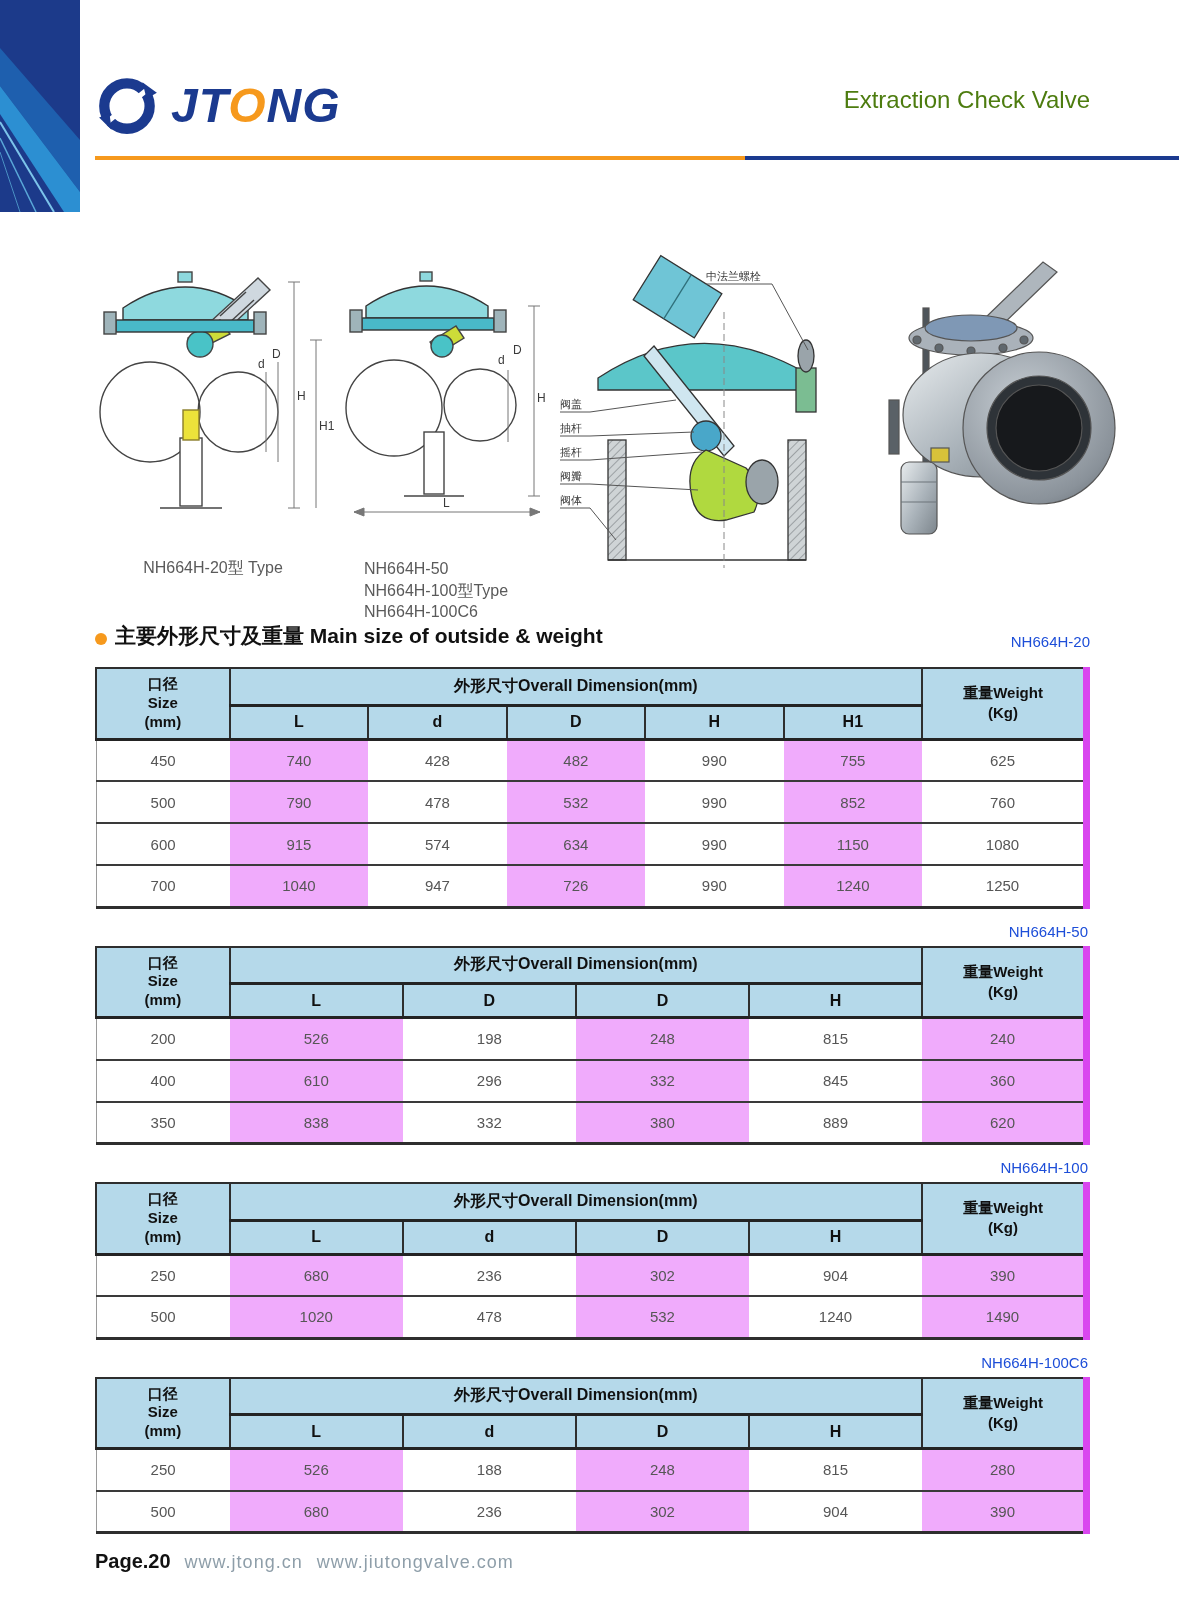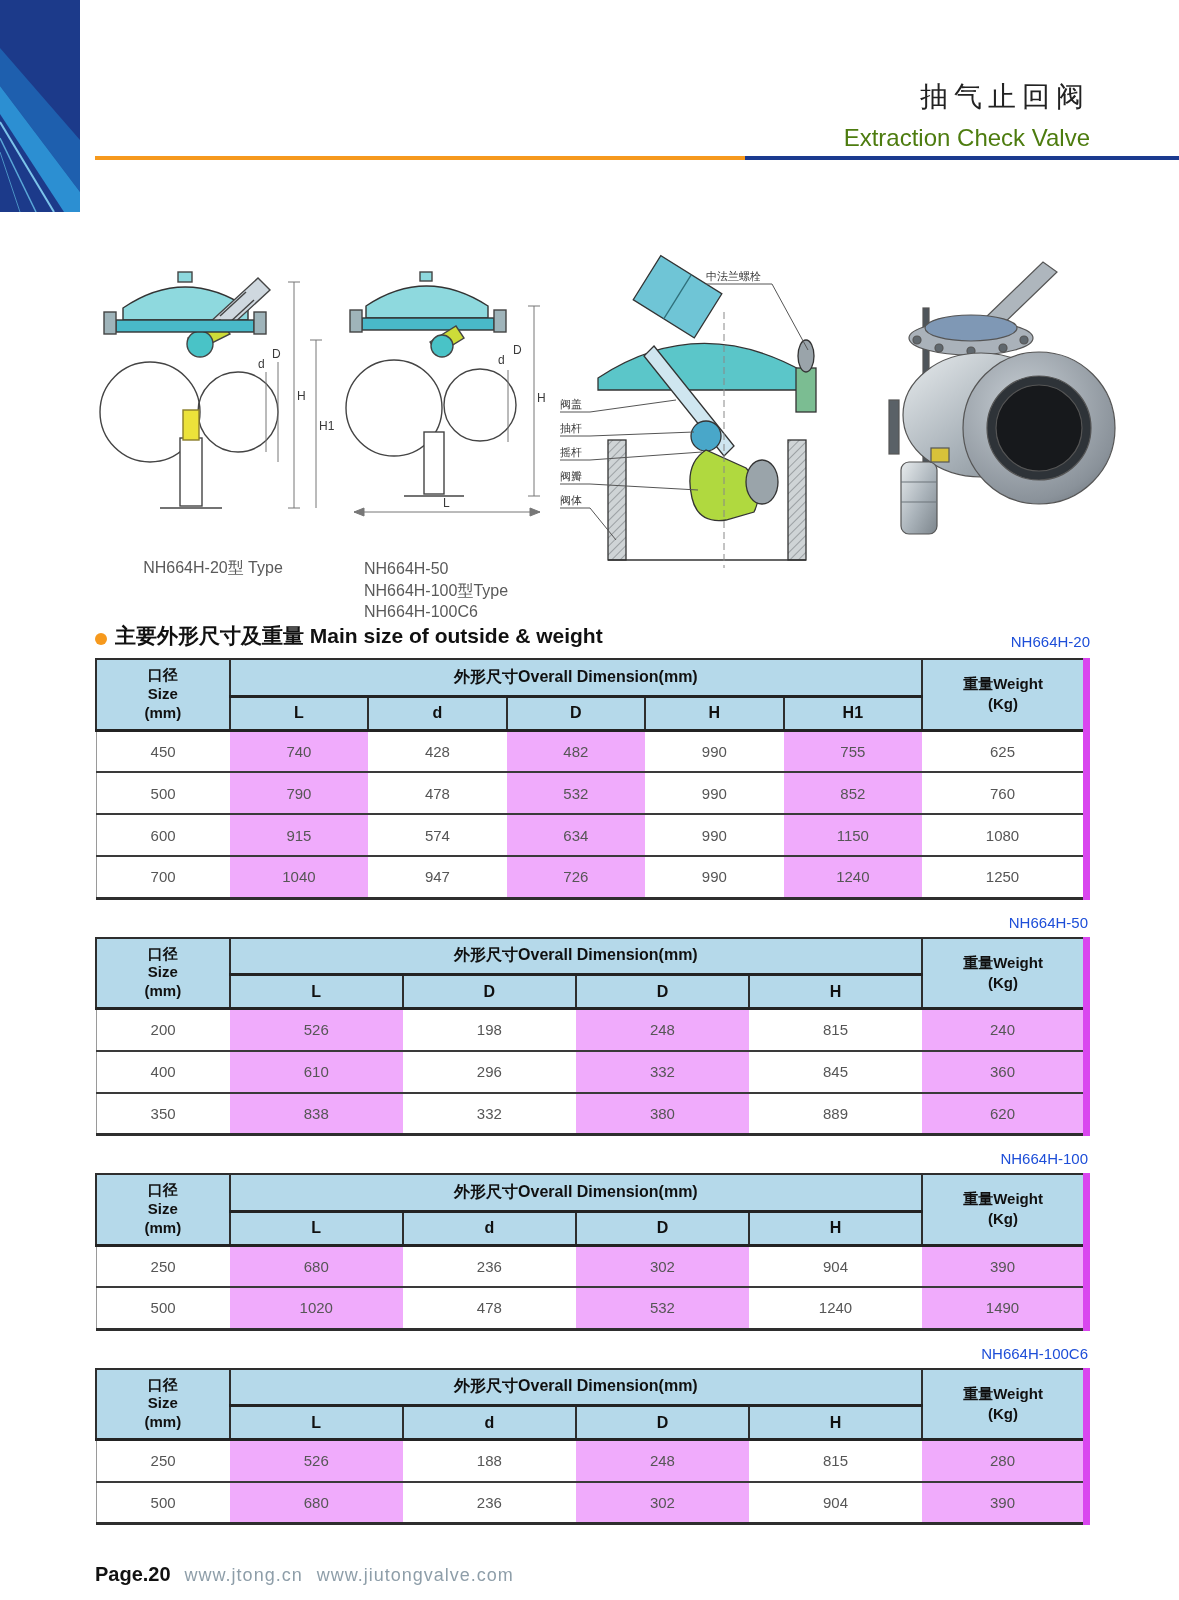--- a/index.html
+++ b/index.html
@@ -29,21 +29,21 @@
   .fig { position:relative; }
   .fig svg { display:block; }
   .caption { font-size:16px; color:#5a5a5a; margin-top:20px; }
   .caption.center { text-align:center; }
   .caption.lines { padding-left:26px; line-height:1.35; }
   .svg-label { font-size:11px; fill:#3a3a3a; }
   .svg-dim { font-size:12px; fill:#3a3a3a; }
 
   
   .content { position:absolute; left:95px; top:622px; width:995px; }
-  .section-heading { display:flex; align-items:flex-end; margin-bottom:8px;justify-content:space-between; }
+  .section-heading { display:flex; align-items:flex-end; margin-bottom:17px;justify-content:space-between; }
   .bullet { width:12px; height:12px; border-radius:50%; background:#f6991d; margin:0 8px 5px 0; flex:0 0 auto; }
   .section-title { font-size:21px; font-weight:bold; color:#111; flex:1 1 auto; }
   .model-label { text-align:right; font-size:15px; color:#1d4ed8; }
   .model-gap { margin:14px 2px 6px 0; }
 
   table.dim-table { width:100%; border-collapse:collapse; table-layout:fixed;
     border-left:1px solid #9a9a9a; border-right:7px solid #d946ef; border-bottom:3px solid #2e2e2e; }
   table.dim-table th {
     background:#b5d9ea; color:#101010; font-weight:bold; text-align:center;
     border:2px solid #2e2e2e; white-space:pre-line; vertical-align:middle;
@@ -54,44 +54,52 @@
   th.weight-col { width:16.6%; font-size:15px; line-height:1.35; }
   th.dim-head { height:37px; font-size:16px; }
   th.sub-col { height:34px; font-size:16px; }
   table.dim-table td {
     height:42px; text-align:center; color:#565656; font-size:15px;
     border-top:2px solid #3a3a3a; vertical-align:middle;
   }
   td.shade { background:#f0abfc; }
 
   
-  .footer { margin-top:38px; display:flex; align-items:baseline; }
+  .footer { margin-top:16px; display:flex; align-items:baseline; }
   .page-num { font-size:20px; font-weight:bold; color:#111; margin-right:14px; }
   .site { font-size:18px; color:#8e9ea9; margin-right:14px; letter-spacing:1px; }
 </style>
 </head>
 <body>
 
 <div class="page">
 
   <div class="corner-deco">
     <svg width="80" height="212" viewBox="0 0 80 212">
       <rect width="80" height="212" fill="#1c3a8a"></rect>
       <polygon points="0,48 0,86 80,192 80,140" fill="#1e5fae"></polygon>
       <polygon points="0,86 0,114 64,212 80,212 80,192" fill="#2c8fd2"></polygon>
       <line x1="0" y1="122" x2="54" y2="212" stroke="#7cc4ea" stroke-width="2"></line>
       <line x1="0" y1="138" x2="36" y2="212" stroke="#5aa8d8" stroke-width="1.5"></line>
       <line x1="0" y1="152" x2="20" y2="212" stroke="#4a90c4" stroke-width="1"></line>
     </svg>
   </div>
 
+  <div class="logo">
+    <svg class="logo-icon" viewBox="0 0 64 64">
+      <circle cx="31" cy="33" r="22" fill="none" stroke="#1b3a8f" stroke-width="10"></circle>
+      <line x1="10" y1="50" x2="52" y2="16" stroke="#ffffff" stroke-width="5"></line>
+      <polygon points="46,10 60,20 50,26" fill="#1b3a8f"></polygon>
+      <polygon points="16,56 4,44 14,40" fill="#1b3a8f"></polygon>
+    </svg>
+    <div class="brand"><span>JT</span><span class="o">O</span><span>NG</span></div>
+  </div>
   <div class="rule-orange"></div>
   <div class="rule-navy"></div>
   <div class="head-titles">
-    <div class="head-zh">抽气止回阀</div>
     <div class="head-en">Extraction Check Valve</div>
   </div>
 
   <div class="figures">
 
     <div class="fig" style="width:250px">
       <svg width="250" height="288" viewBox="0 0 250 288">
         <g stroke="#444" stroke-width="1.4" fill="none">
           <path d="M35,58 Q97,16 160,58 L160,70 L35,70 Z" fill="#8ed9de" stroke="#333"></path>
           <rect x="90" y="22" width="14" height="10" fill="#8ed9de"></rect>

